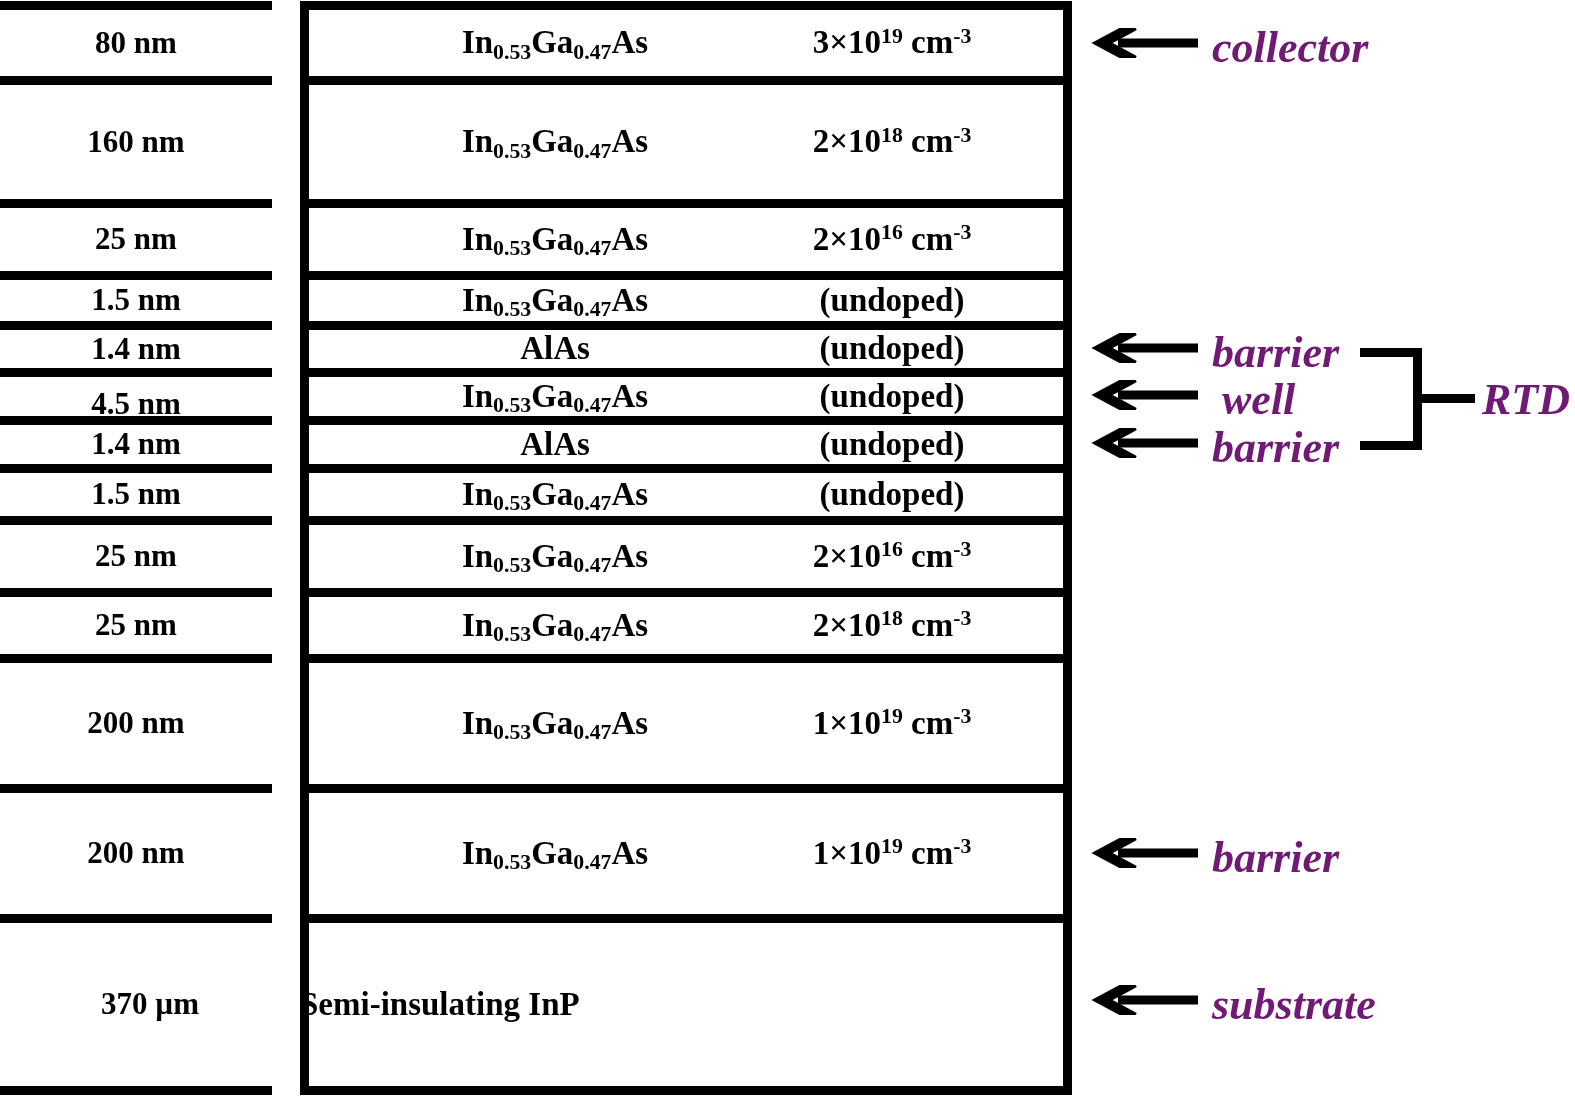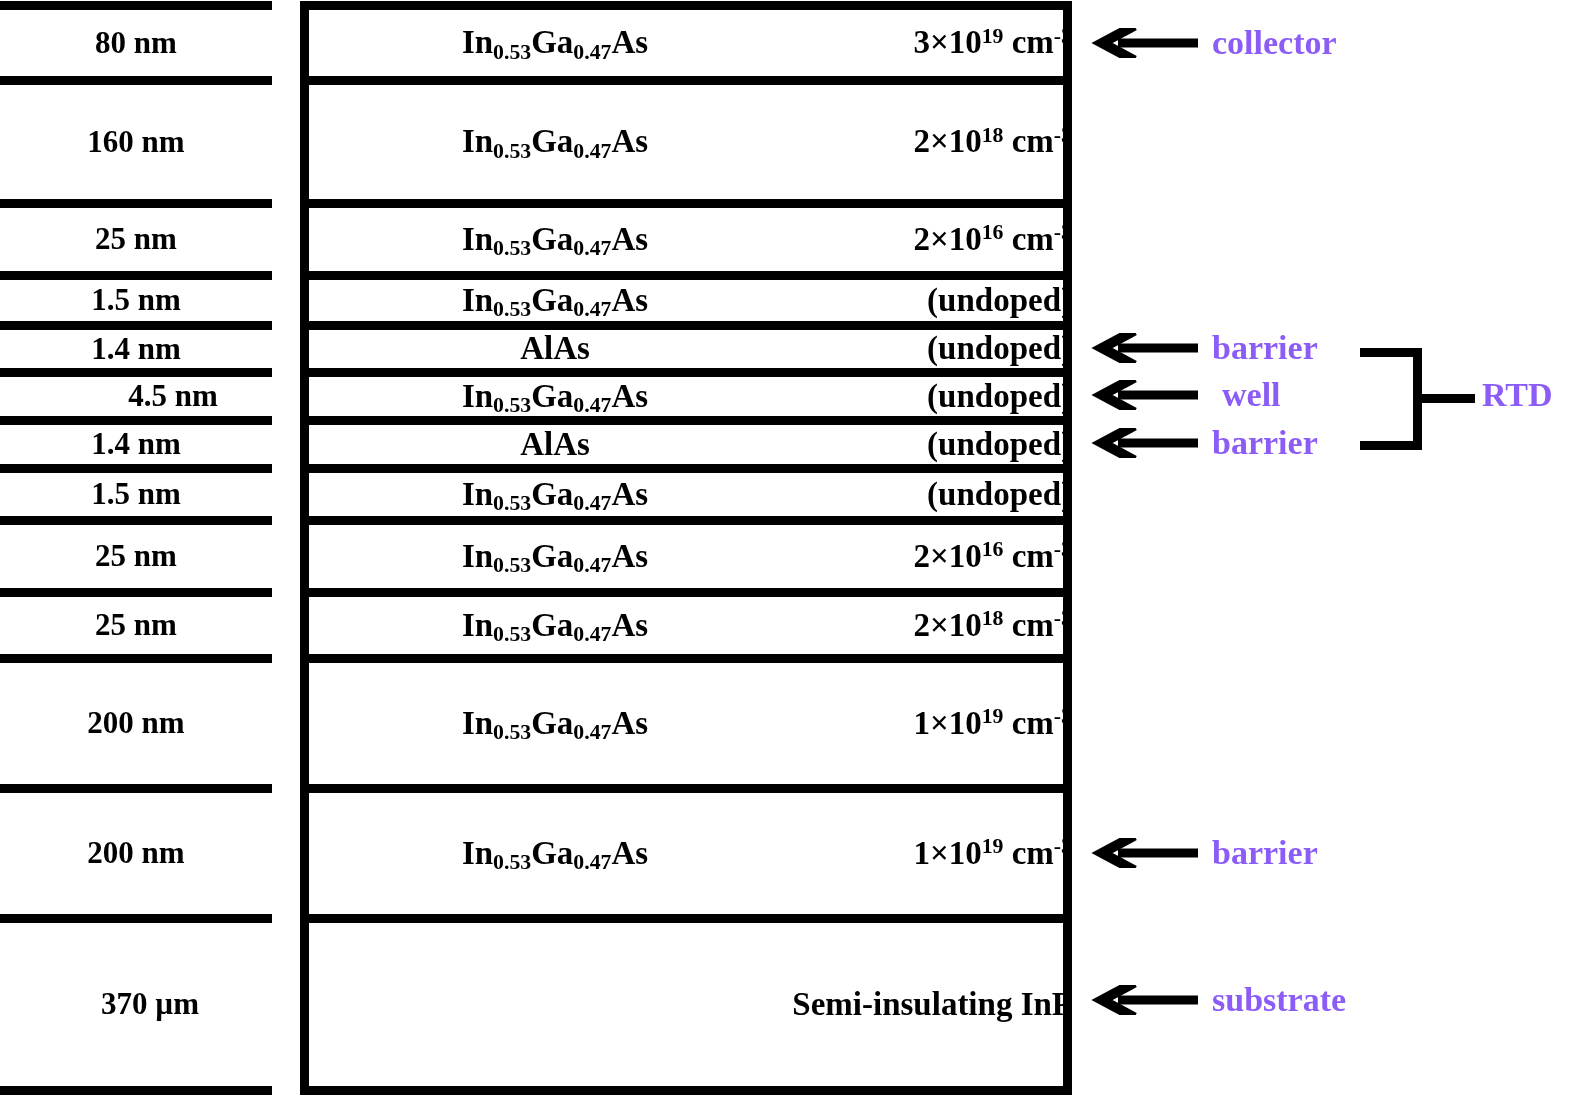--- a/index.html
+++ b/index.html
@@ -72,28 +72,28 @@
     pointer-events: none;
   }
   .col-material {
     width: 400px;
     padding-left: 110px;
     box-sizing: border-box;
     text-align: center;
   }
   .col-doping {
     flex: 1;
-    text-align: right;
+    text-align: center;
     padding-left: 12px;
     box-sizing: border-box;
   }
   .row-text.single .col-material {
     width: 100%;
     padding-left: 0;
-    text-align: right;
+    text-align: left;
   }
   sub {
     font-size: 0.66em;
     vertical-align: baseline;
     position: relative;
     top: 0.26em;
   }
   sup {
     font-size: 0.66em;
     vertical-align: baseline;
@@ -105,24 +105,25 @@
   .arrow {
     position: absolute;
     height: 30px;
     pointer-events: none;
   }
   .arrow svg { display: block; }
 
   .ann-label {
     position: absolute;
     font-weight: bold;
-    font-size: 34px;
-    color: #8b5cf6;
+    font-size: 44px;
+    color: #701a75;
     line-height: 1;
     white-space: nowrap;
+    font-style: italic;
   }
 
   .brkt-seg {
     position: absolute;
     background: #000000;
   }
 </style>
 </head>
 <body>
 
@@ -133,21 +134,21 @@
       <div class="thk-label" style="top: 26.5px;">80 nm</div>
       <div class="tick" style="top: 76px;"></div>
       <div class="thk-label" style="top: 125.5px;">160 nm</div>
       <div class="tick" style="top: 199px;"></div>
       <div class="thk-label" style="top: 223px;">25 nm</div>
       <div class="tick" style="top: 271px;"></div>
       <div class="thk-label" style="top: 284px;">1.5 nm</div>
       <div class="tick" style="top: 321px;"></div>
       <div class="thk-label" style="top: 332.5px;">1.4 nm</div>
       <div class="tick" style="top: 368px;"></div>
-      <div class="thk-label" style="top: 380px; margin-left: 37px;">4.5 nm</div>
+      <div class="thk-label" style="top: 388px;">4.5 nm</div>
       <div class="tick" style="top: 416px;"></div>
       <div class="thk-label" style="top: 428px;">1.4 nm</div>
       <div class="tick" style="top: 464px;"></div>
       <div class="thk-label" style="top: 478px;">1.5 nm</div>
       <div class="tick" style="top: 516px;"></div>
       <div class="thk-label" style="top: 540px;">25 nm</div>
       <div class="tick" style="top: 588px;"></div>
       <div class="thk-label" style="top: 609px;">25 nm</div>
       <div class="tick" style="top: 654px;"></div>
       <div class="thk-label" style="top: 707px;">200 nm</div>

